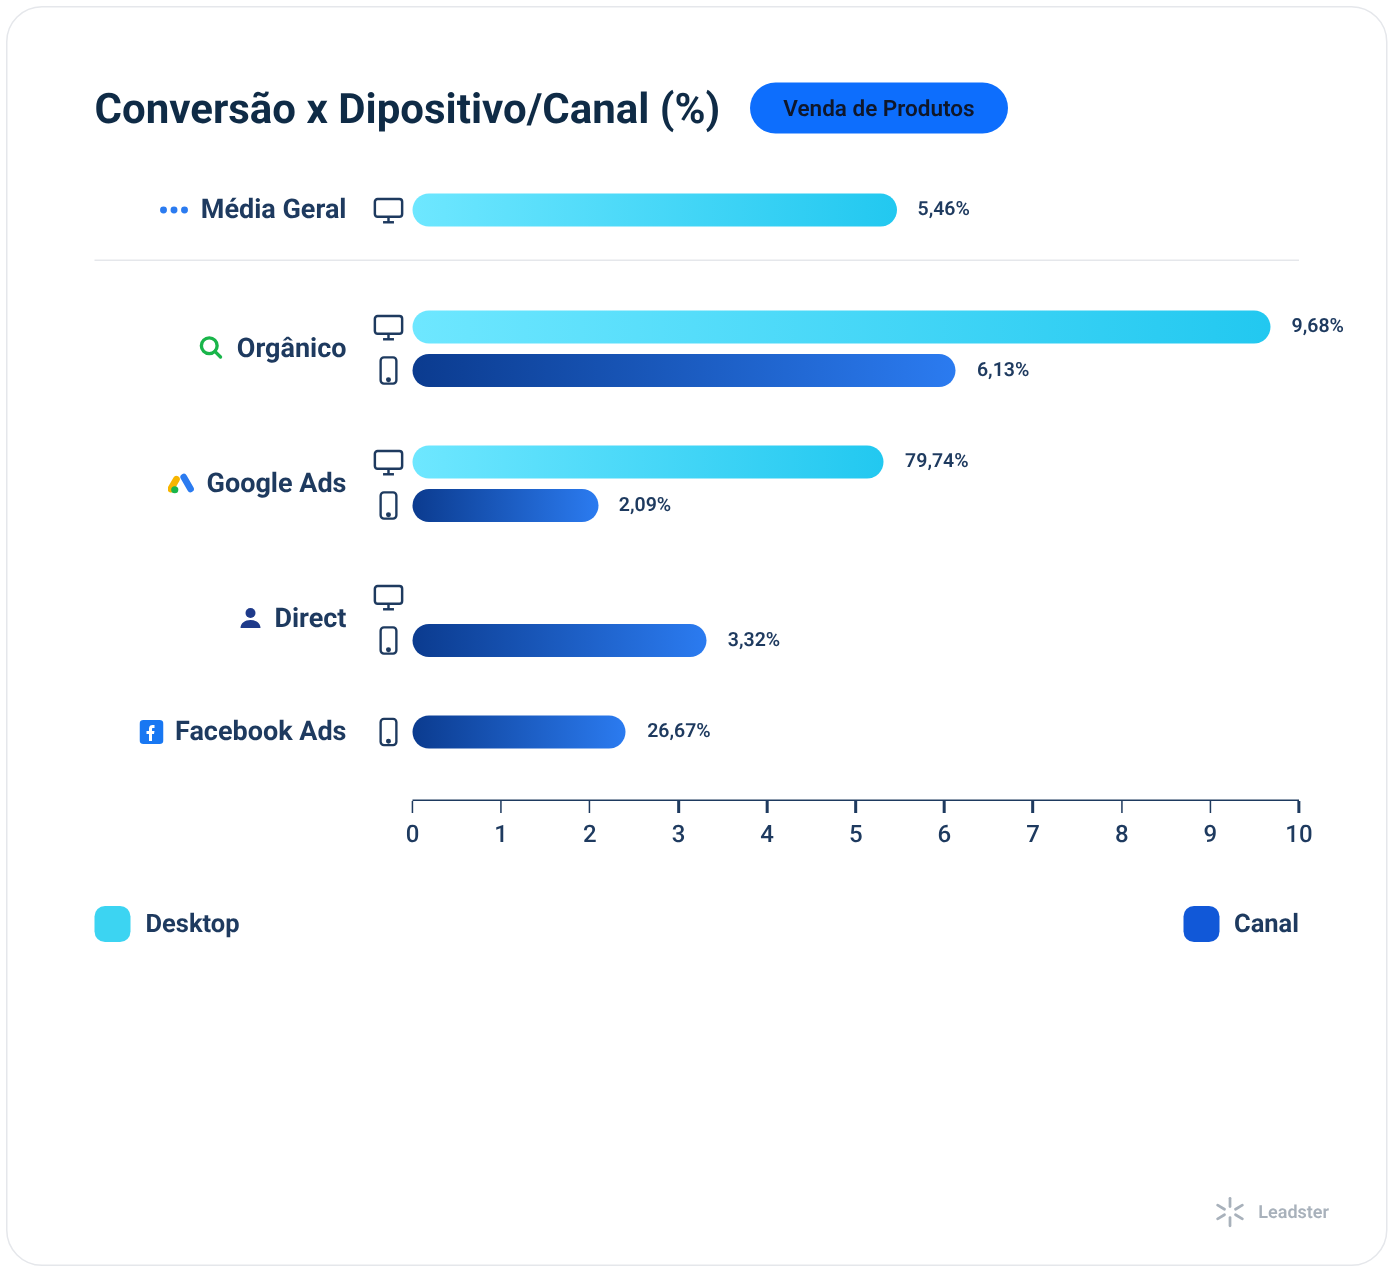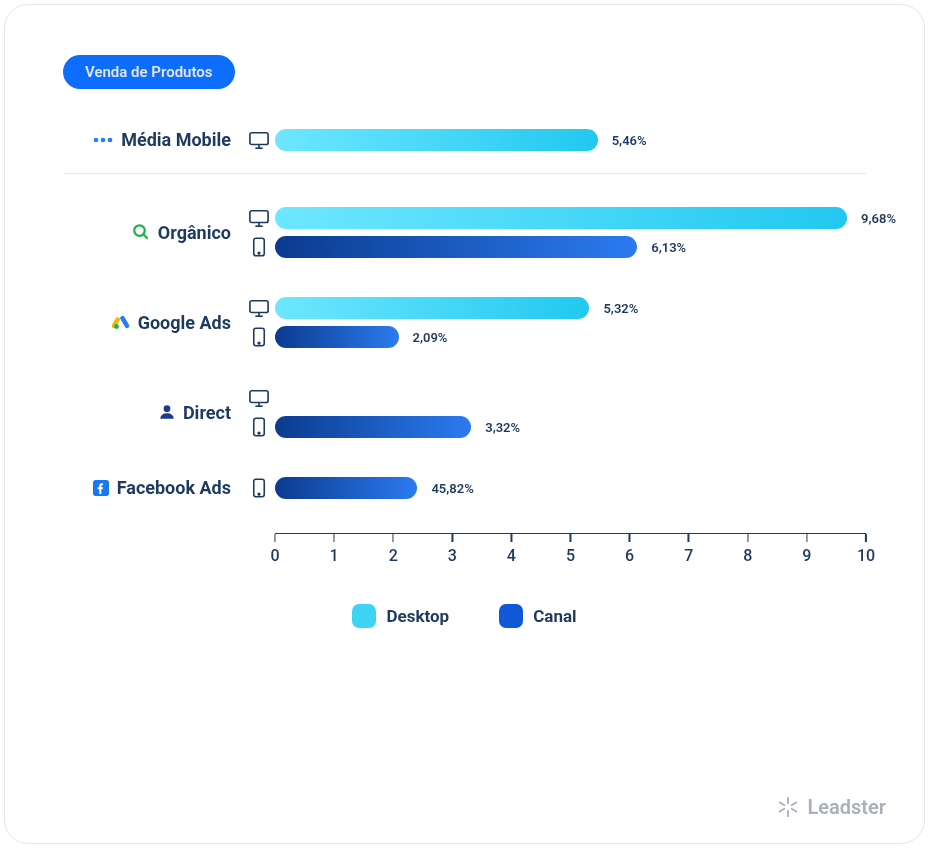--- a/index.html
+++ b/index.html
@@ -23,21 +23,21 @@
       gap: 20px;
       margin-bottom: 35px;
     }
     .title {
       color: #0f2b46;
       font-size: 28px;
       font-weight: 700;
     }
     .pill {
       background: #0d6efd;
-      color: #e5e5e5;
+      color: #0f172a;
       font-size: 15px;
       font-weight: 600;
       padding: 8px 22px;
       border-radius: 999px;
     }
 
     .chart-area {
       position: relative;
     }
 
@@ -134,21 +134,21 @@
     .tick-label {
       color: #1e3a5f;
       font-size: 16px;
       font-weight: 500;
       margin-top: 4px;
       text-align: center;
     }
 
     .legend {
       display: flex;
-      justify-content: center;
+      justify-content: space-between;
       gap: 50px;
       margin-top: 36px;
     }
     .legend-item {
       display: flex;
       align-items: center;
       gap: 10px;
       color: #1e3a5f;
       font-weight: 700;
       font-size: 17px;
@@ -163,46 +163,47 @@
 
     .brand {
       position: absolute;
       bottom: 24px;
       right: 38px;
       display: flex;
       align-items: center;
       gap: 8px;
       color: #a8b1bb;
       font-weight: 600;
-      font-size: 20px;
+      font-size: 12px;
       margin-top: 35px;
     }
 
     
     .ico { display: inline-flex; }
   </style>
 </head>
 <body>
 
 <div class="card">
   <div class="header">
+    <h1 class="title">Conversão x Dipositivo/Canal (%)</h1>
     <span class="pill">Venda de Produtos</span>
   </div>
 
   <div class="chart-area" id="chart-area">
       <div class="group first">
         <div class="cat-label">
           <span class="ico">
             <svg width="20" height="8" viewBox="0 0 20 8">
               <circle cx="3" cy="4" r="2.3" fill="#2b7bf0"></circle>
               <circle cx="10" cy="4" r="2.3" fill="#2b7bf0"></circle>
               <circle cx="17" cy="4" r="2.3" fill="#2b7bf0"></circle>
             </svg>
           </span>
-          <span>Média Mobile</span>
+          <span>Média Geral</span>
         </div>
         <div class="bars-col">
           <div class="bar-row">
             <span class="device-icon">
               <svg width="22" height="20" viewBox="0 0 24 22" fill="none" stroke="#1e3a5f" stroke-width="1.8">
                 <rect x="2" y="3" width="20" height="13" rx="2"></rect>
                 <line x1="8" y1="20" x2="16" y2="20"></line>
                 <line x1="12" y1="16" x2="12" y2="20"></line>
               </svg>
             </span>
@@ -267,21 +268,21 @@
           <div class="bar-row">
             <span class="device-icon">
               <svg width="22" height="20" viewBox="0 0 24 22" fill="none" stroke="#1e3a5f" stroke-width="1.8">
                 <rect x="2" y="3" width="20" height="13" rx="2"></rect>
                 <line x1="8" y1="20" x2="16" y2="20"></line>
                 <line x1="12" y1="16" x2="12" y2="20"></line>
               </svg>
             </span>
             <div class="bar-track">
               <div class="bar desktop" style="width: 53.2%;"></div>
-              <span class="val-label" style="left: 53.2%;">5,32%</span>
+              <span class="val-label" style="left: 53.2%;">79,74%</span>
             </div>
           </div>
           <div class="bar-row">
             <span class="device-icon">
               <svg width="14" height="22" viewBox="0 0 16 24" fill="none" stroke="#1e3a5f" stroke-width="1.8">
                 <rect x="2" y="2" width="12" height="20" rx="2.5"></rect>
                 <circle cx="8" cy="19" r="1" fill="#1e3a5f"></circle>
               </svg>
             </span>
             <div class="bar-track">
@@ -338,21 +339,21 @@
         <div class="bars-col">
           <div class="bar-row">
             <span class="device-icon">
               <svg width="14" height="22" viewBox="0 0 16 24" fill="none" stroke="#1e3a5f" stroke-width="1.8">
                 <rect x="2" y="2" width="12" height="20" rx="2.5"></rect>
                 <circle cx="8" cy="19" r="1" fill="#1e3a5f"></circle>
               </svg>
             </span>
             <div class="bar-track">
               <div class="bar mobile" style="width: 24.1%;"></div>
-              <span class="val-label" style="left: 24.1%;">45,82%</span>
+              <span class="val-label" style="left: 24.1%;">26,67%</span>
             </div>
           </div>
         </div>
       </div>
     </div>
 
   <div class="axis" id="axis">
       <div class="tick" style="left: 0%;">
         <div class="tick-label">0</div>
       </div>

